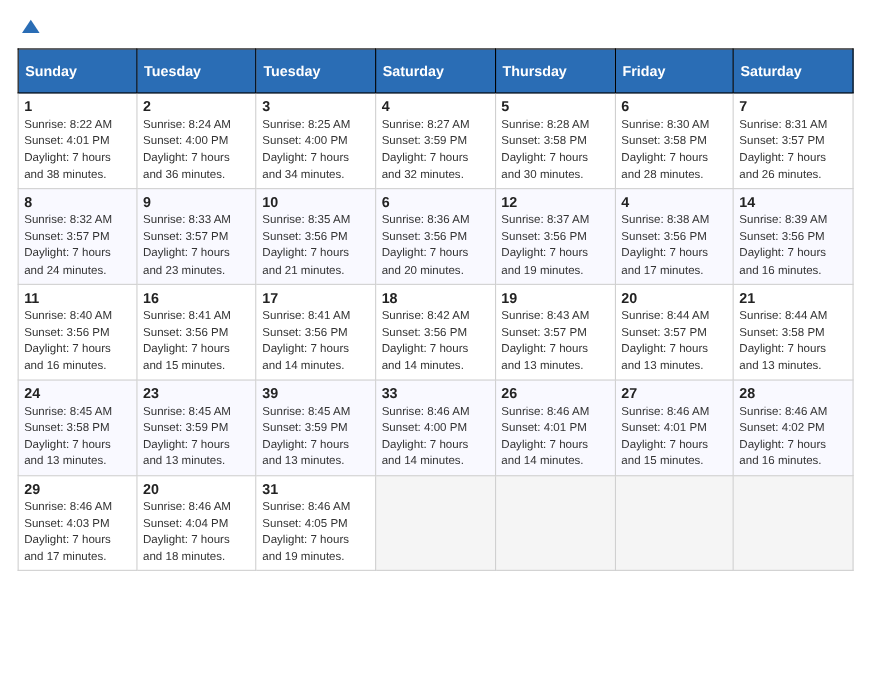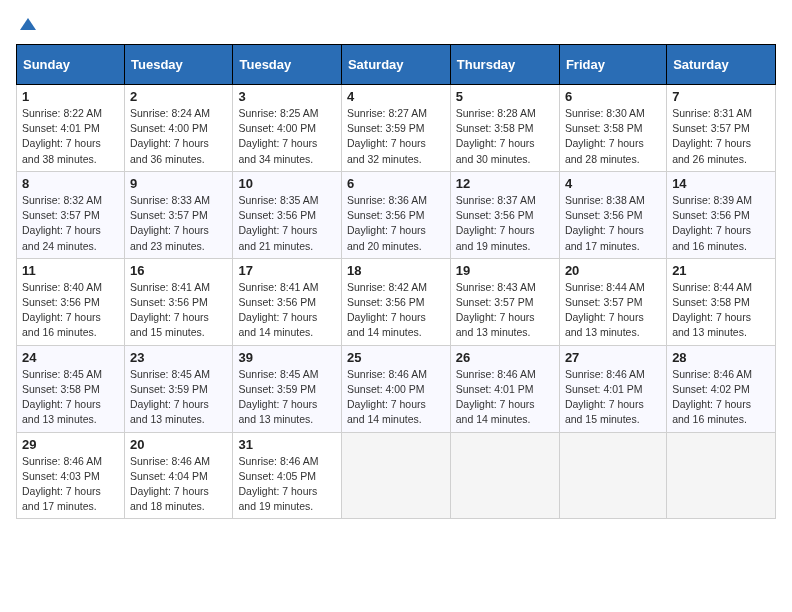--- a/index.html
+++ b/index.html
@@ -224,21 +224,21 @@
         </td>
         <td>
           <span class="day-number">23</span>
           <div class="day-detail">Sunrise: 8:45 AM<br>Sunset: 3:59 PM<br>Daylight: 7 hours and 13 minutes.</div>
         </td>
         <td>
           <span class="day-number">39</span>
           <div class="day-detail">Sunrise: 8:45 AM<br>Sunset: 3:59 PM<br>Daylight: 7 hours and 13 minutes.</div>
         </td>
         <td>
-          <span class="day-number">25</span>
+          <span class="day-number">33</span>
           <div class="day-detail">Sunrise: 8:46 AM<br>Sunset: 4:00 PM<br>Daylight: 7 hours and 14 minutes.</div>
         </td>
         <td>
           <span class="day-number">26</span>
           <div class="day-detail">Sunrise: 8:46 AM<br>Sunset: 4:01 PM<br>Daylight: 7 hours and 14 minutes.</div>
         </td>
         <td>
           <span class="day-number">27</span>
           <div class="day-detail">Sunrise: 8:46 AM<br>Sunset: 4:01 PM<br>Daylight: 7 hours and 15 minutes.</div>
         </td>

